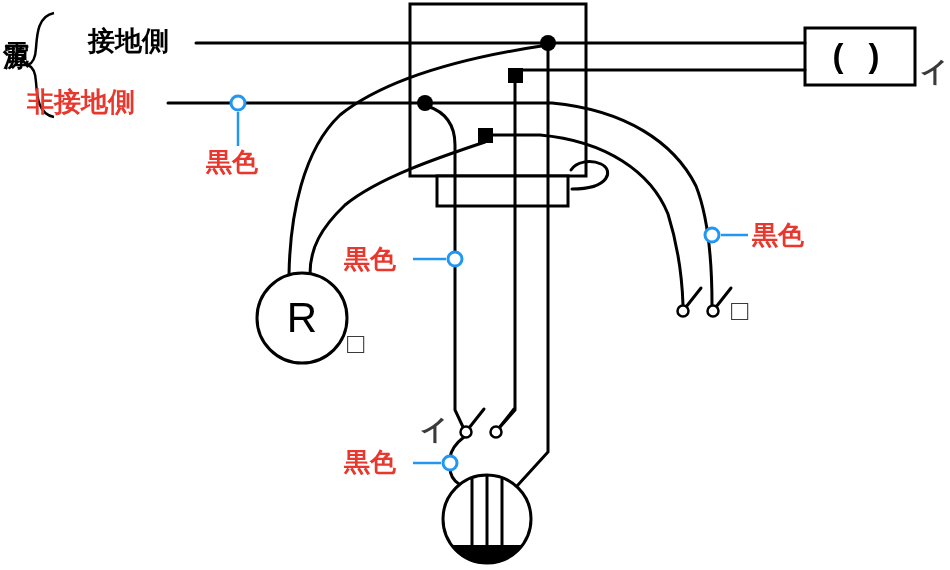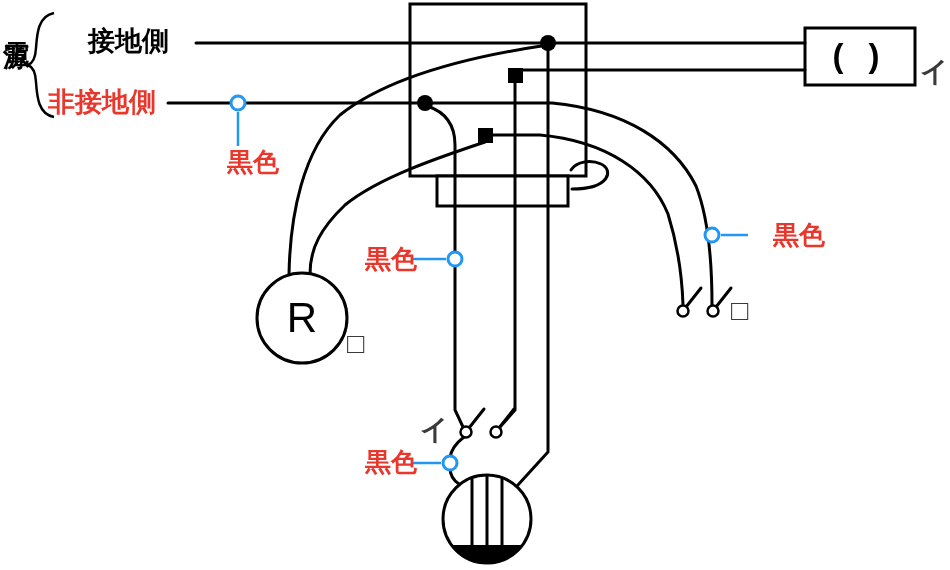--- a/index.html
+++ b/index.html
@@ -7,21 +7,21 @@
     position:relative;
     width:950px;height:570px;
     background:#ffffff;
     font-family:"Liberation Sans","DejaVu Sans",sans-serif;
     overflow:hidden;
     border-radius:20px;
   }
   #wires{position:absolute;left:0;top:0;}
   .lbl{position:absolute;color:#000;white-space:nowrap;line-height:1.1;}
   .lbl.big{font-size:27px;font-weight:600;}
-  .lbl.red{color:#e8382d;font-size:26px;font-weight:600;margin-left:21px;}
+  .lbl.red{color:#e8382d;font-size:26px;font-weight:600;}
   .lbl.mark{color:#3a3a3a;font-size:29px;font-weight:600;}
   .lbl.katakana{color:#3a3a3a;font-size:28px;font-weight:600;}
   .vertical{writing-mode:vertical-rl;text-orientation:upright;font-size:26px;font-weight:600;letter-spacing:3px;}
   .lamp-letter{
     position:absolute;left:272px;top:294px;width:60px;
     text-align:center;font-size:42px;font-weight:500;color:#000;
   }
   .receptacle-text{
     position:absolute;left:807px;top:37px;width:106px;
     text-align:center;font-size:33px;font-weight:700;color:#000;letter-spacing:8px;

